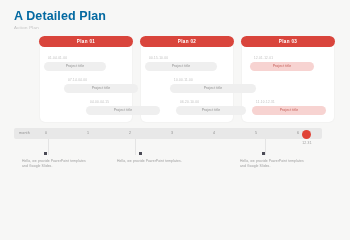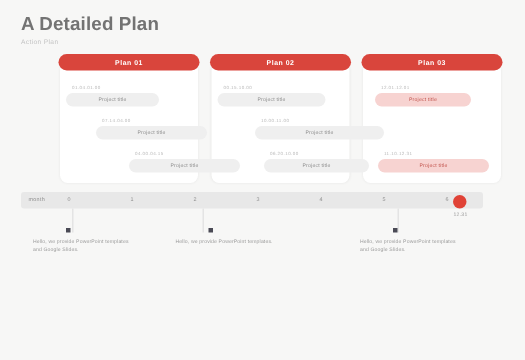--- a/index.html
+++ b/index.html
@@ -22,21 +22,21 @@
 
   
   #header {
     position: absolute;
     left: 14px;
     top: 9px;
   }
   #slide-title {
     font-size: 12.5px;
     font-weight: bold;
-    color: #737373;
+    color: #0369a1;
     letter-spacing: .1px;
     line-height: 14px;
     white-space: nowrap;
   }
   #slide-subtitle {
     font-size: 4.4px;
     color: #c3c3c3;
     letter-spacing: .25px;
     margin-top: 2px;
     line-height: 6px;

